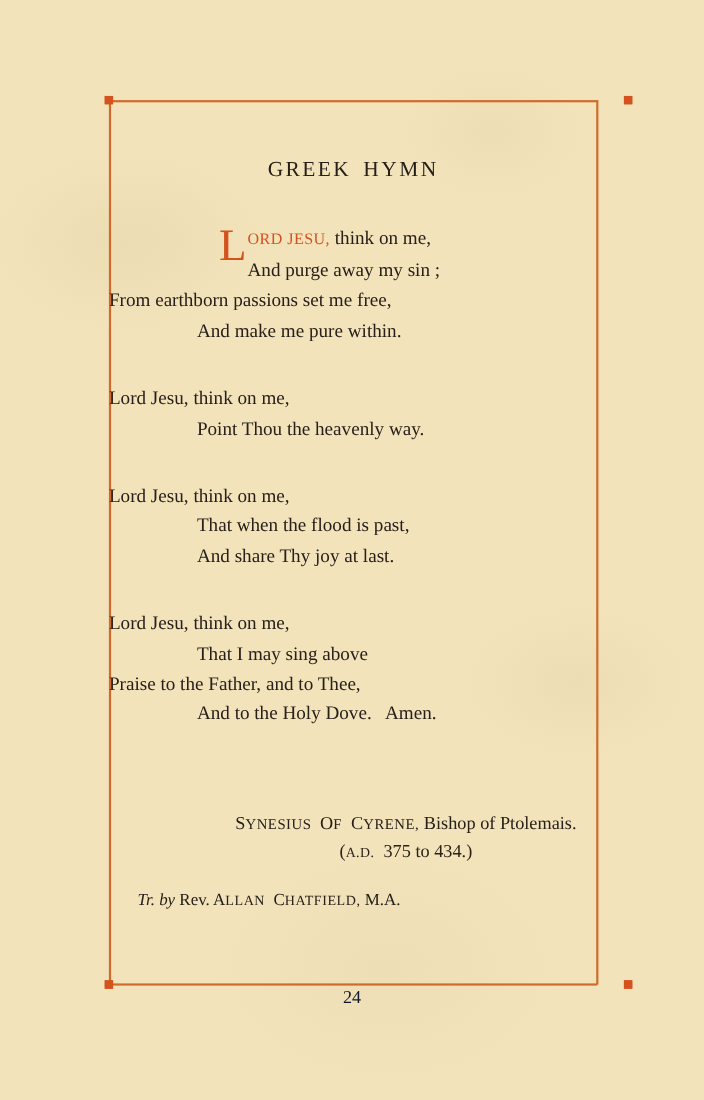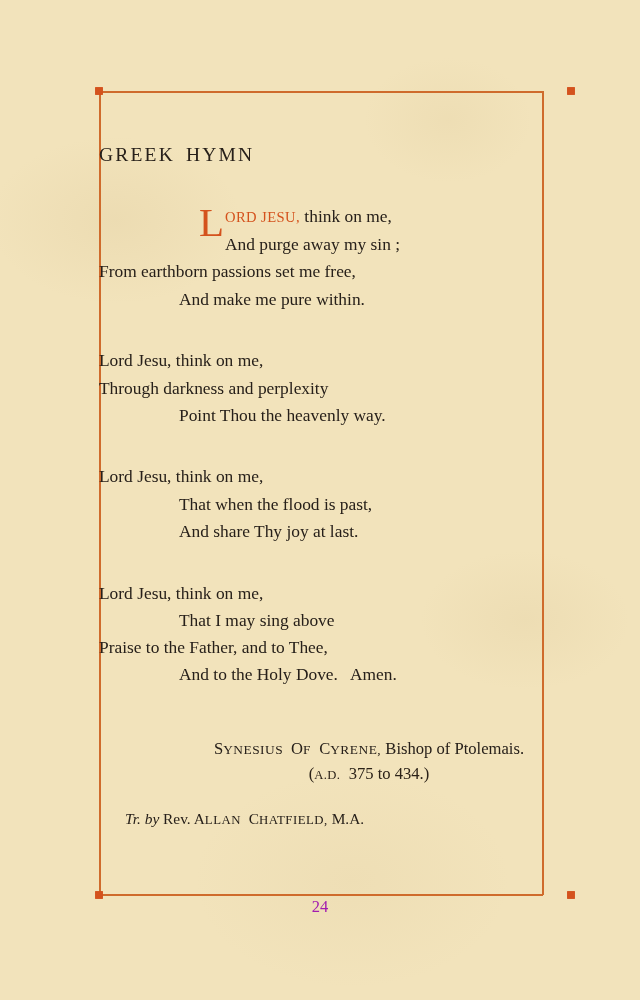--- a/index.html
+++ b/index.html
@@ -62,20 +62,21 @@
     top: 91px;
     width: 444px;
     height: 804px;
   }
 
   .hymn-title {
     position: absolute;
     top: 53px;
     left: 0;
     width: 444px;
+    text-align: center;
     font-size: 19.5px;
     letter-spacing: 2.2px;
     font-weight: normal;
     color: #27201a;
     margin: 0;
   }
   .hymn-title .word-gap { display: inline-block; width: 11px; }
 
   .stanzas {
     position: absolute;
@@ -156,21 +157,21 @@
   .translator .sc { font-size: 12.8px; letter-spacing: 0.5px; }
 
   
   .page-number {
     position: absolute;
     top: 897px;
     left: 0;
     width: 640px;
     text-align: center;
     font-size: 16.5px;
-    color: #a21caf;
+    color: #0f172a;
   }
 </style>
 </head>
 <body>
 
 <div class="paper-texture"></div>
 
 <div class="frame">
   <div class="rule rule-top"></div>
   <div class="rule rule-bottom"></div>
@@ -204,21 +205,20 @@
 
     <div class="stanza stanza-first">
       <div class="line line-lordjesu"><span class="dropcap">L</span><span class="redcaps">ORD JESU,</span><span> think on me,</span></div>
       <div class="line indent">And purge away my sin ;</div>
       <div class="line">From earthborn passions set me free,</div>
       <div class="line indent">And make me pure within.</div>
     </div>
 
     <div class="stanza">
       <div class="line">Lord Jesu, think on me,</div>
-      <div class="line">Through darkness and perplexity</div>
       <div class="line indent">Point Thou the heavenly way.</div>
     </div>
 
     <div class="stanza">
       <div class="line">Lord Jesu, think on me,</div>
       <div class="line indent">That when the flood is past,</div>
       <div class="line indent">And share Thy joy at last.</div>
     </div>
 
     <div class="stanza">

